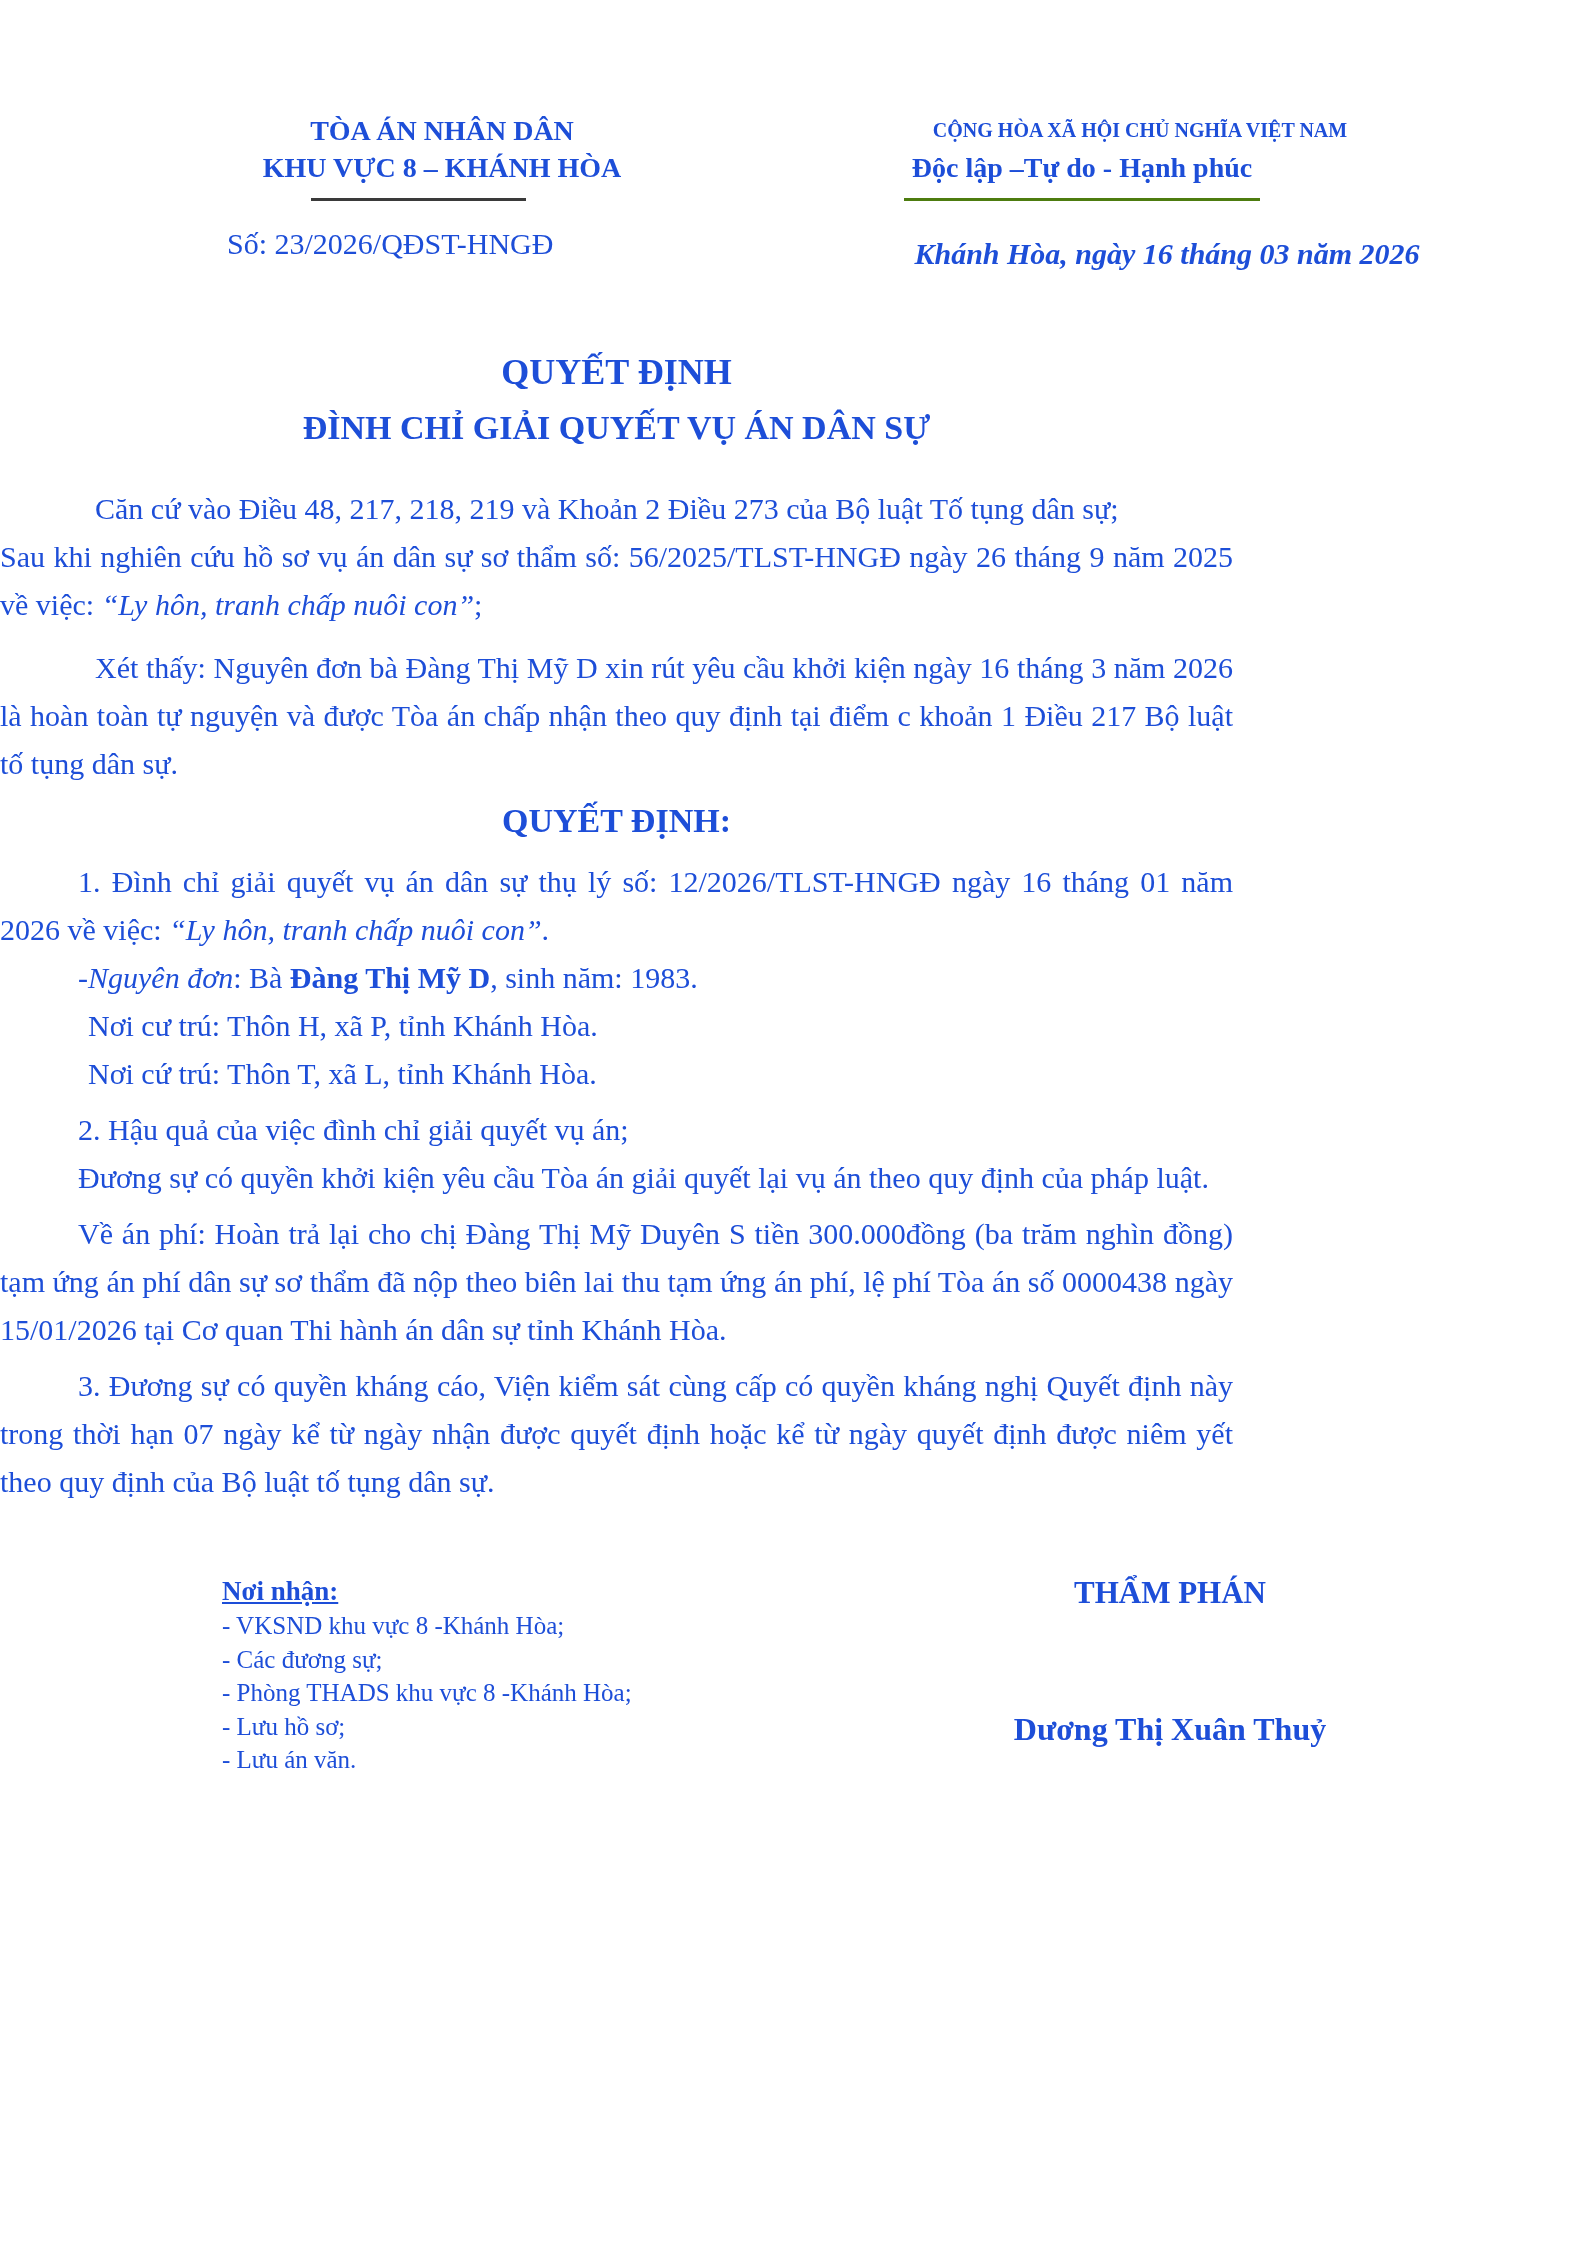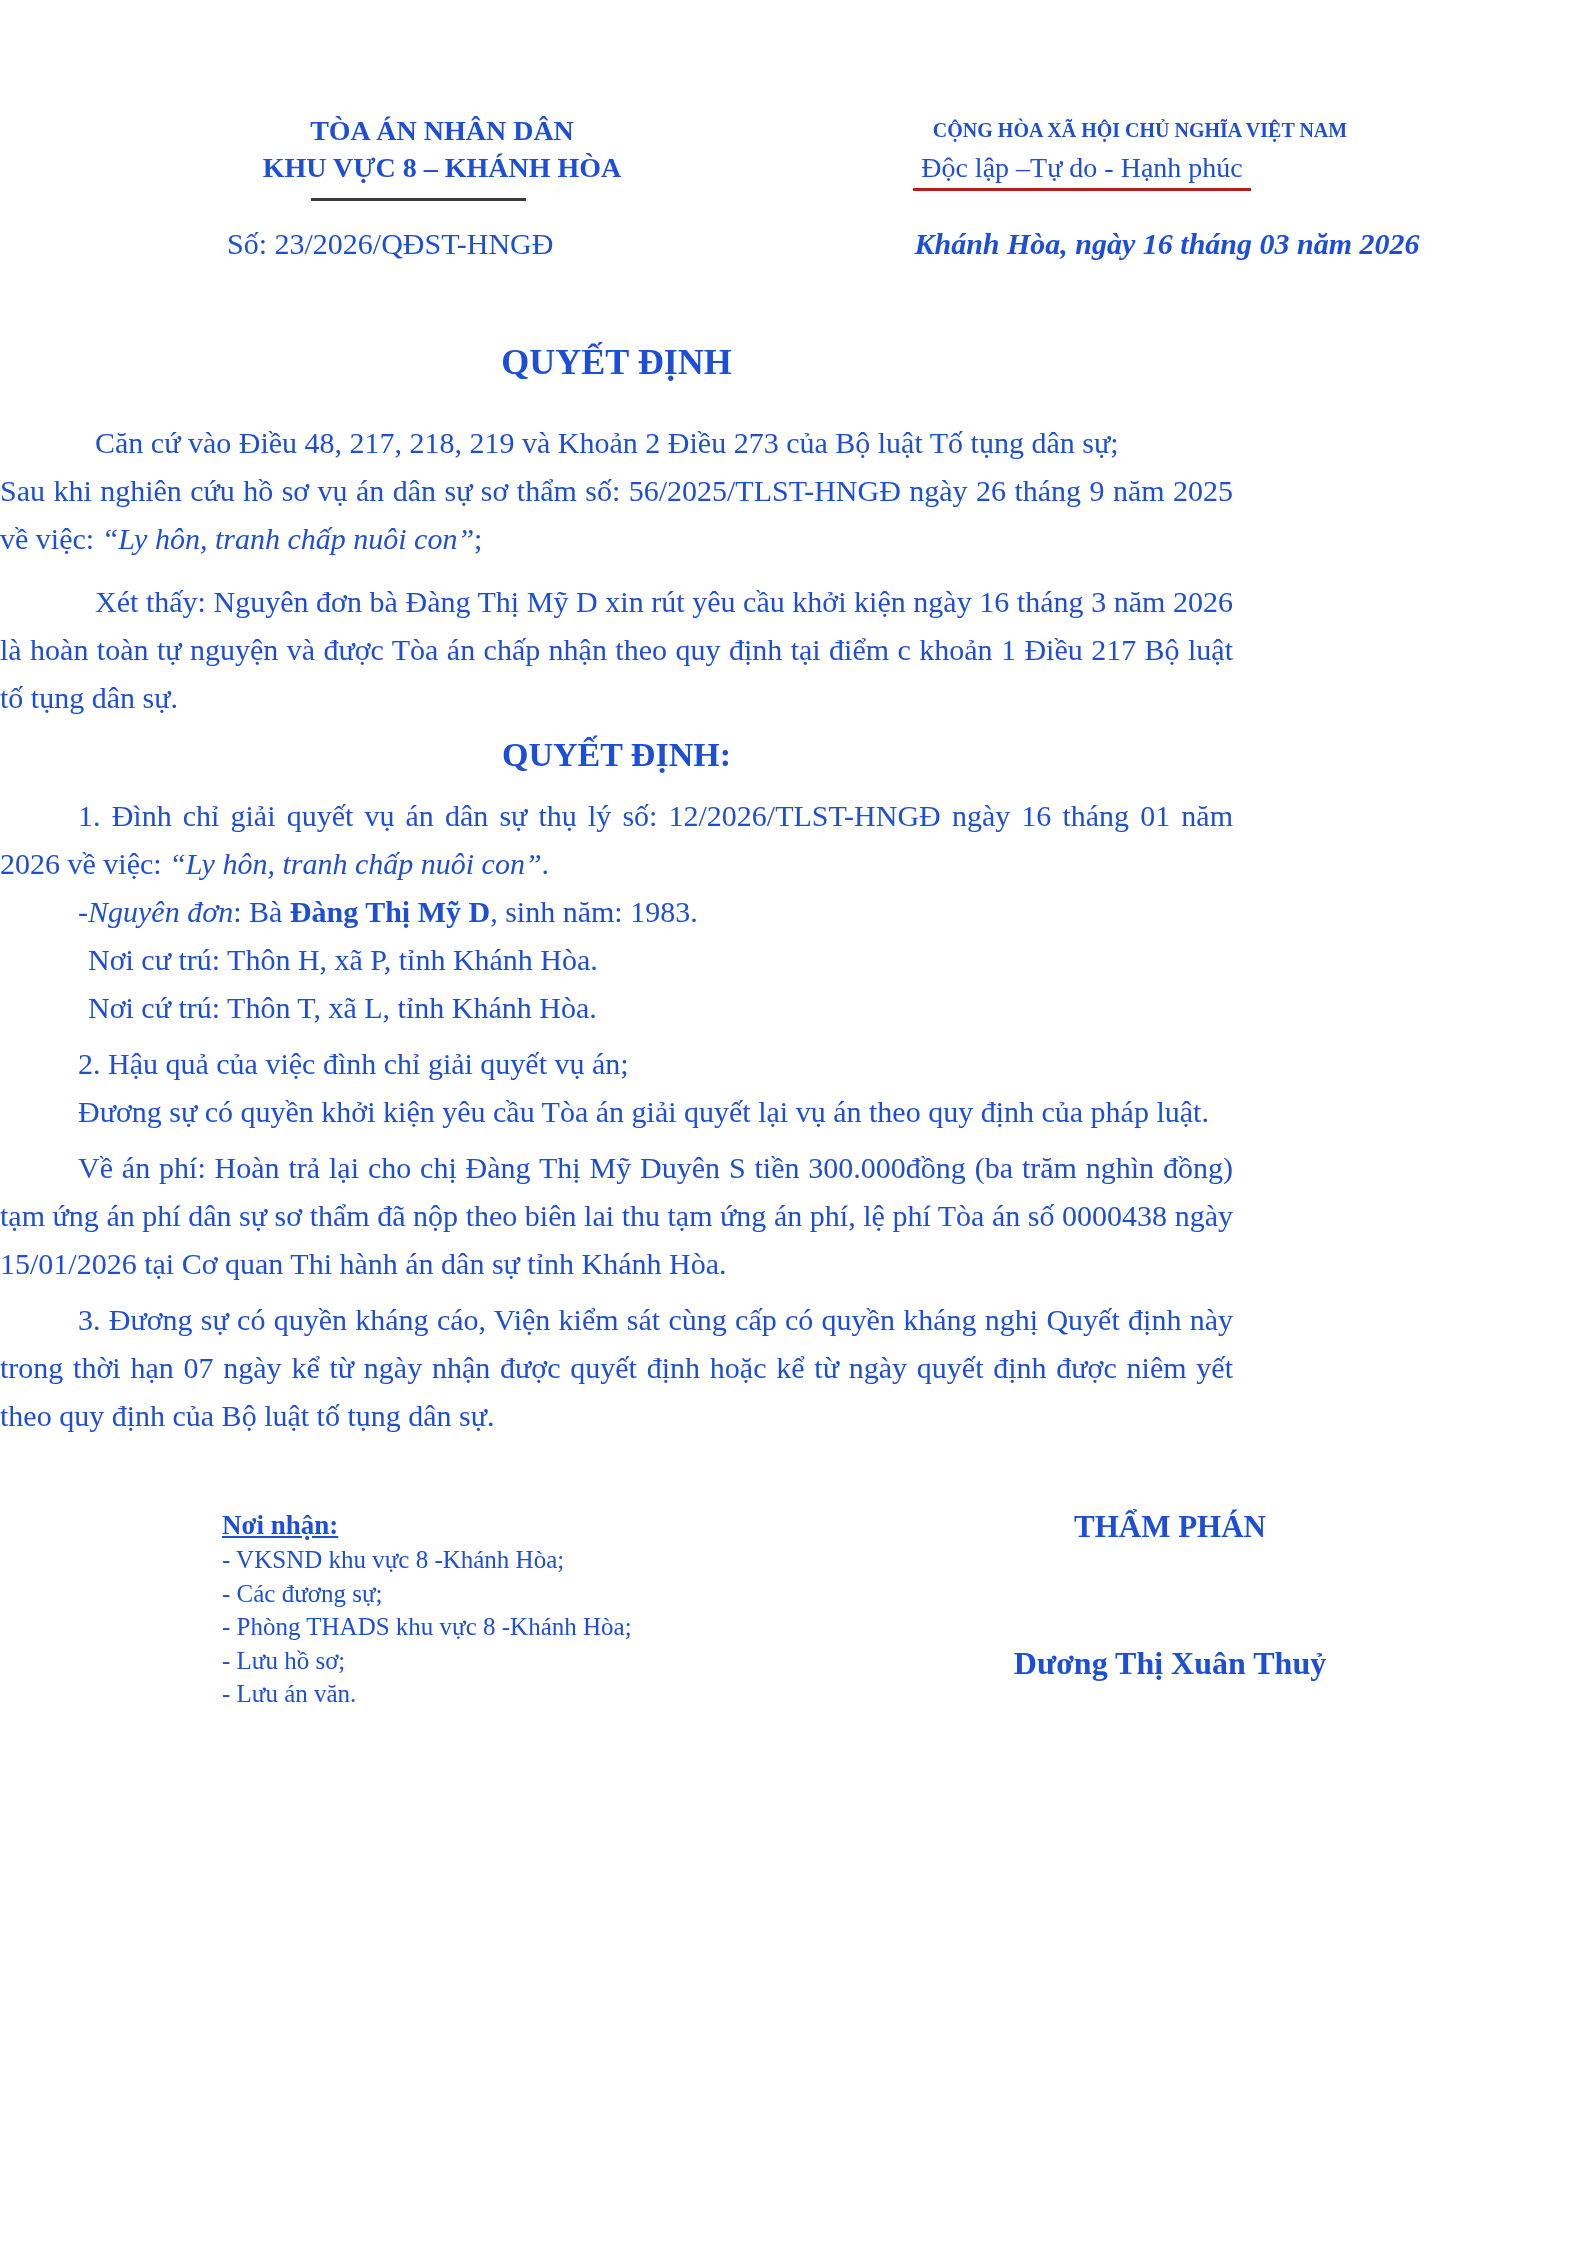--- a/index.html
+++ b/index.html
@@ -16,21 +16,21 @@
   }
   
   .header{display:flex;}
   .header-left{margin-left:222px;width:440px;text-align:center;}
   .header-right{margin-left:118px;width:720px;text-align:center;}
   .org-line{font-weight:700;font-size:28px;line-height:37px;}
   .header-rule{width:215px;border-top:3px solid #3a3a3a;margin:12px auto 0;transform:translateX(-24px);}
   .doc-number{font-size:30px;line-height:38px;margin-top:24px;text-align:left;padding-left:5px;font-weight:400;}
   .nat-line1{font-weight:700;font-size:20px;line-height:37px;}
   .motto-wrap{line-height:37px;}
-  .motto{display:inline-block;font-weight:400;font-size:28px;border-bottom:3px solid #b91c1c;padding:0 8px 2px;transform:translateX(-58px);}
+  .motto{display:inline-block;font-weight:700;font-size:28px;border-bottom:3px solid #4d7c0f;padding:0 8px 12px;transform:translateX(-58px);}
   .dateline{font-style:italic;font-weight:700;font-size:30px;line-height:38px;margin-top:34px;transform:translateX(27px);}
   
   .content{width:1233px;}
   .title-block{text-align:center;margin-top:76px;}
   .title-main{font-weight:700;font-size:36px;line-height:46px;}
   .title-sub{font-weight:700;font-size:34px;line-height:46px;margin-top:10px;}
   .bodytext{margin-top:34px;font-size:30px;line-height:48px;text-align:justify;}
   .para{margin:0;}
   .ind-a{text-indent:95px;}
   .ind-b{text-indent:78px;}
@@ -67,20 +67,21 @@
         <span class="motto">Độc lập –Tự do - Hạnh phúc</span>
       </div>
       <div class="dateline">Khánh Hòa, ngày 16 tháng 03 năm 2026</div>
     </div>
   </div>
 
   <div class="content">
 
     <div class="title-block">
       <div class="title-main">QUYẾT ĐỊNH</div>
+      <div class="title-sub">ĐÌNH CHỈ GIẢI QUYẾT VỤ ÁN DÂN SỰ</div>
     </div>
 
     <div class="bodytext">
       <p class="para ind-a"><span>Căn cứ vào Điều 48, 217, 218, 219 và Khoản 2 Điều 273 của Bộ luật Tố tụng dân sự;</span></p>
       <p class="para"><span>Sau khi nghiên cứu hồ sơ vụ án dân sự sơ thẩm số: 56/2025/TLST-HNGĐ ngày 26 tháng 9 năm 2025 về việc: </span><span class="it">“Ly hôn, tranh chấp nuôi con”</span><span>;</span></p>
       <p class="para ind-a gap"><span>Xét thấy: Nguyên đơn bà Đàng Thị Mỹ D xin rút yêu cầu khởi kiện ngày 16 tháng 3 năm 2026 là hoàn toàn tự nguyện và được Tòa án chấp nhận theo quy định tại điểm c khoản 1 Điều 217 Bộ luật tố tụng dân sự.</span></p>
 
       <div class="mid-heading">QUYẾT ĐỊNH:</div>
 
       <p class="para ind-b"><span>1. Đình chỉ giải quyết vụ án dân sự thụ lý số: 12/2026/TLST-HNGĐ ngày 16 tháng 01 năm 2026 về việc: </span><span class="it">“Ly hôn, tranh chấp nuôi con”</span><span>.</span></p>

